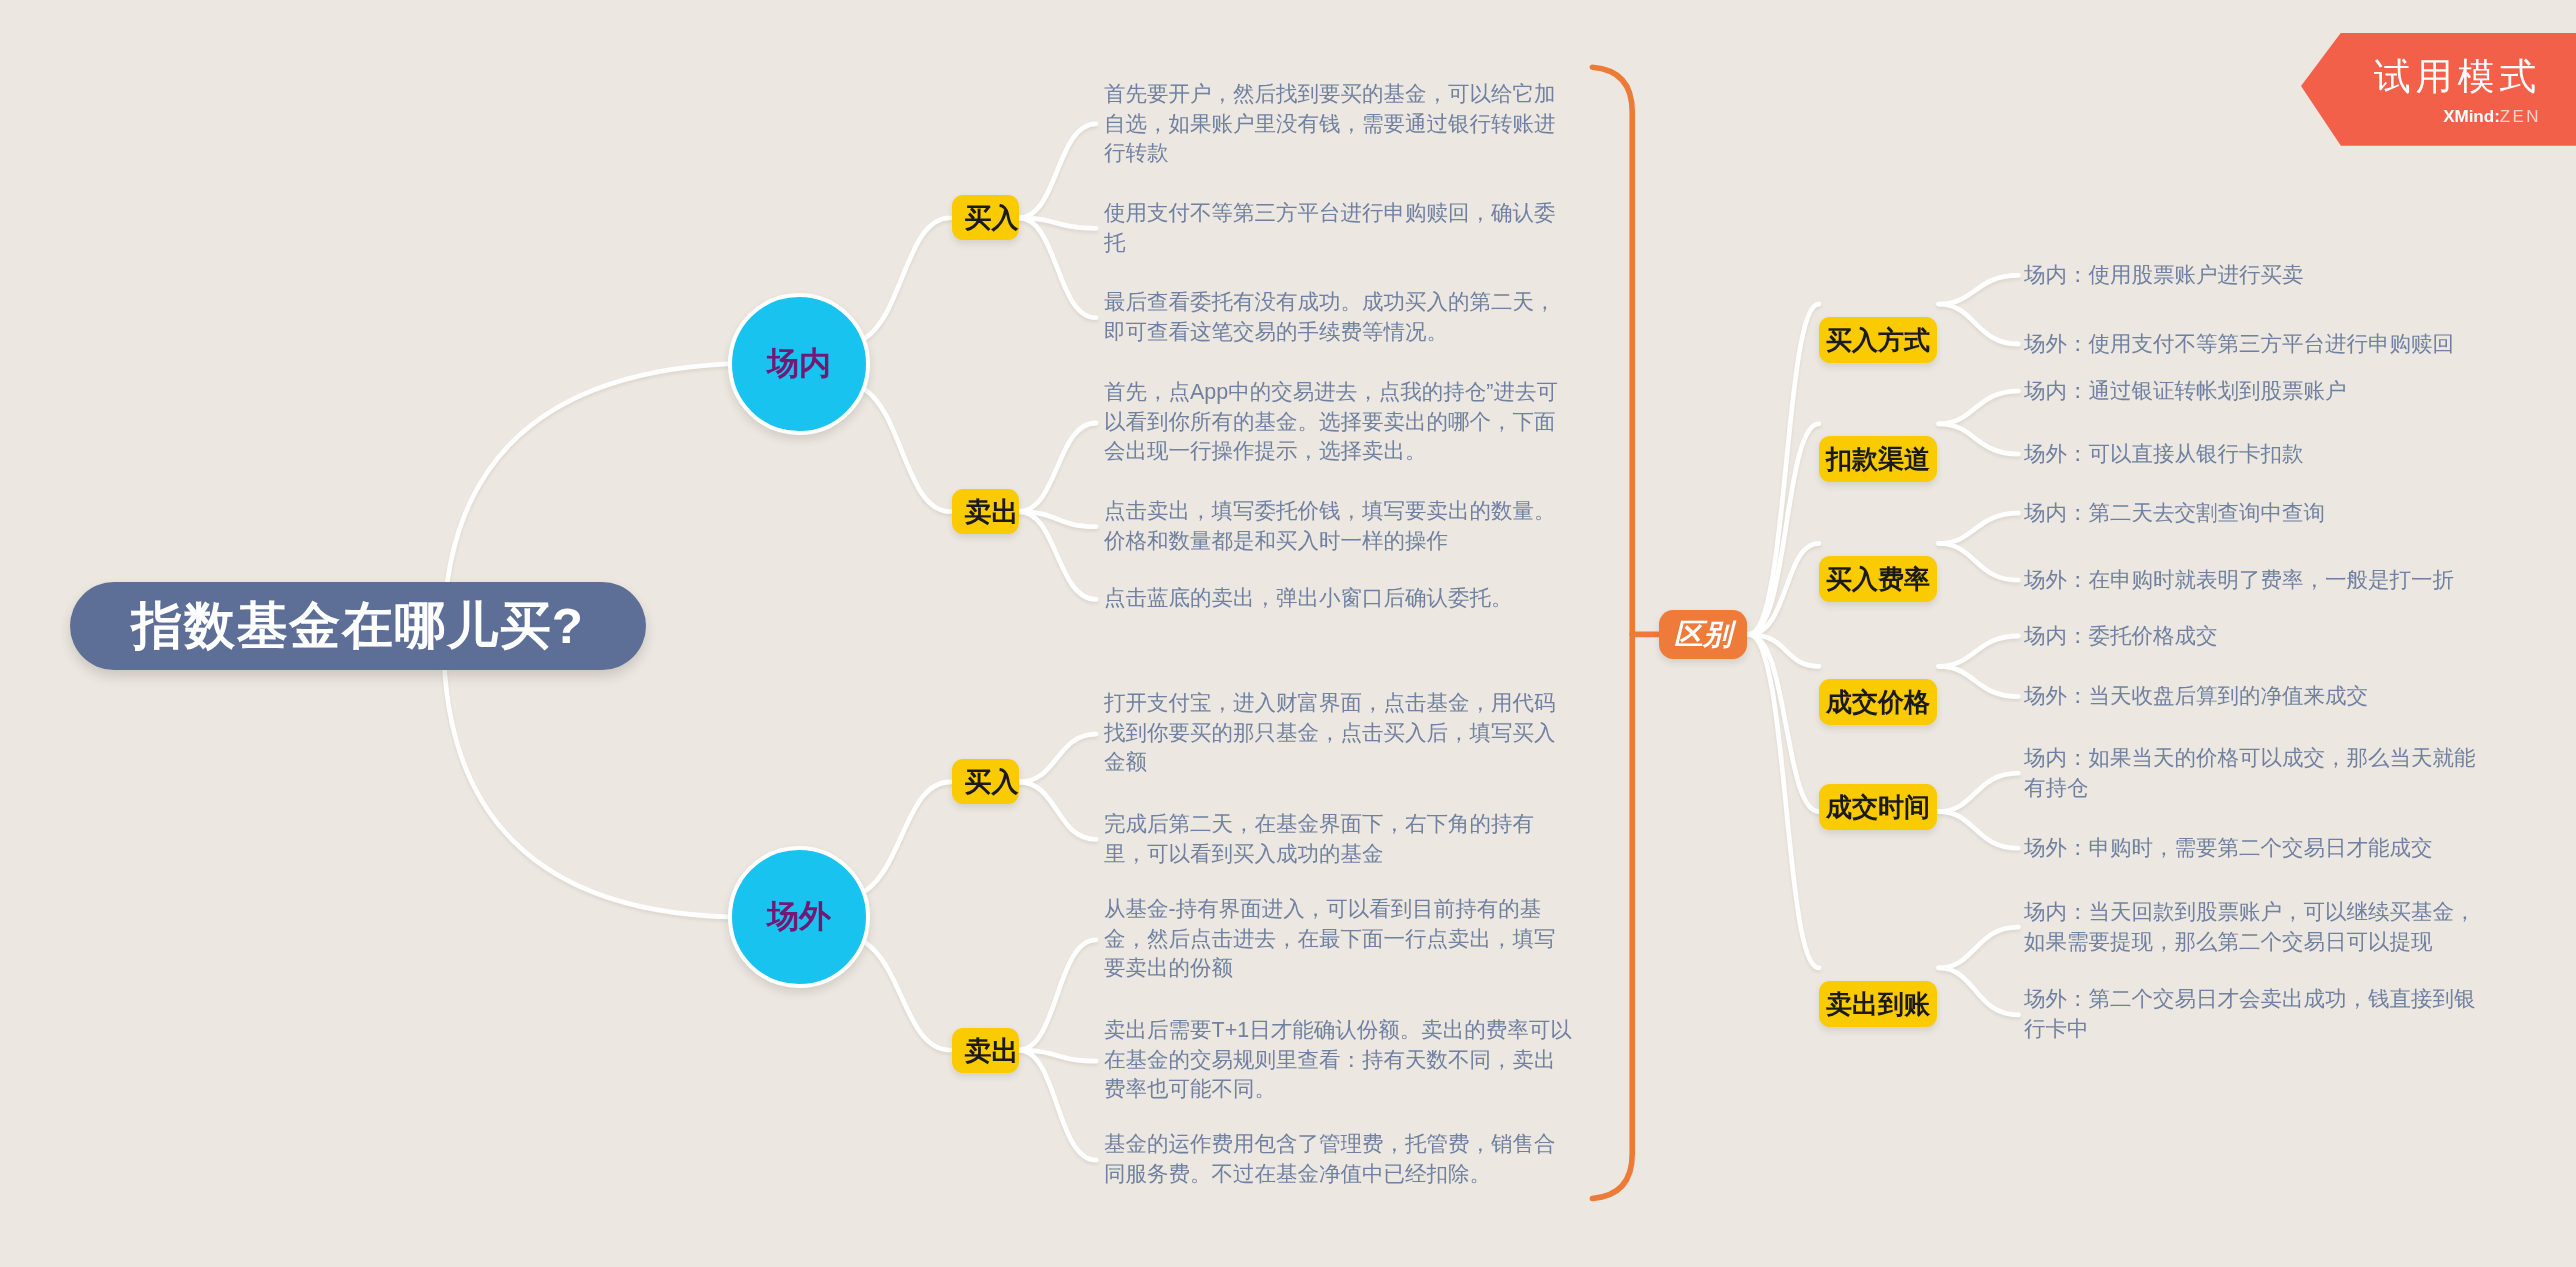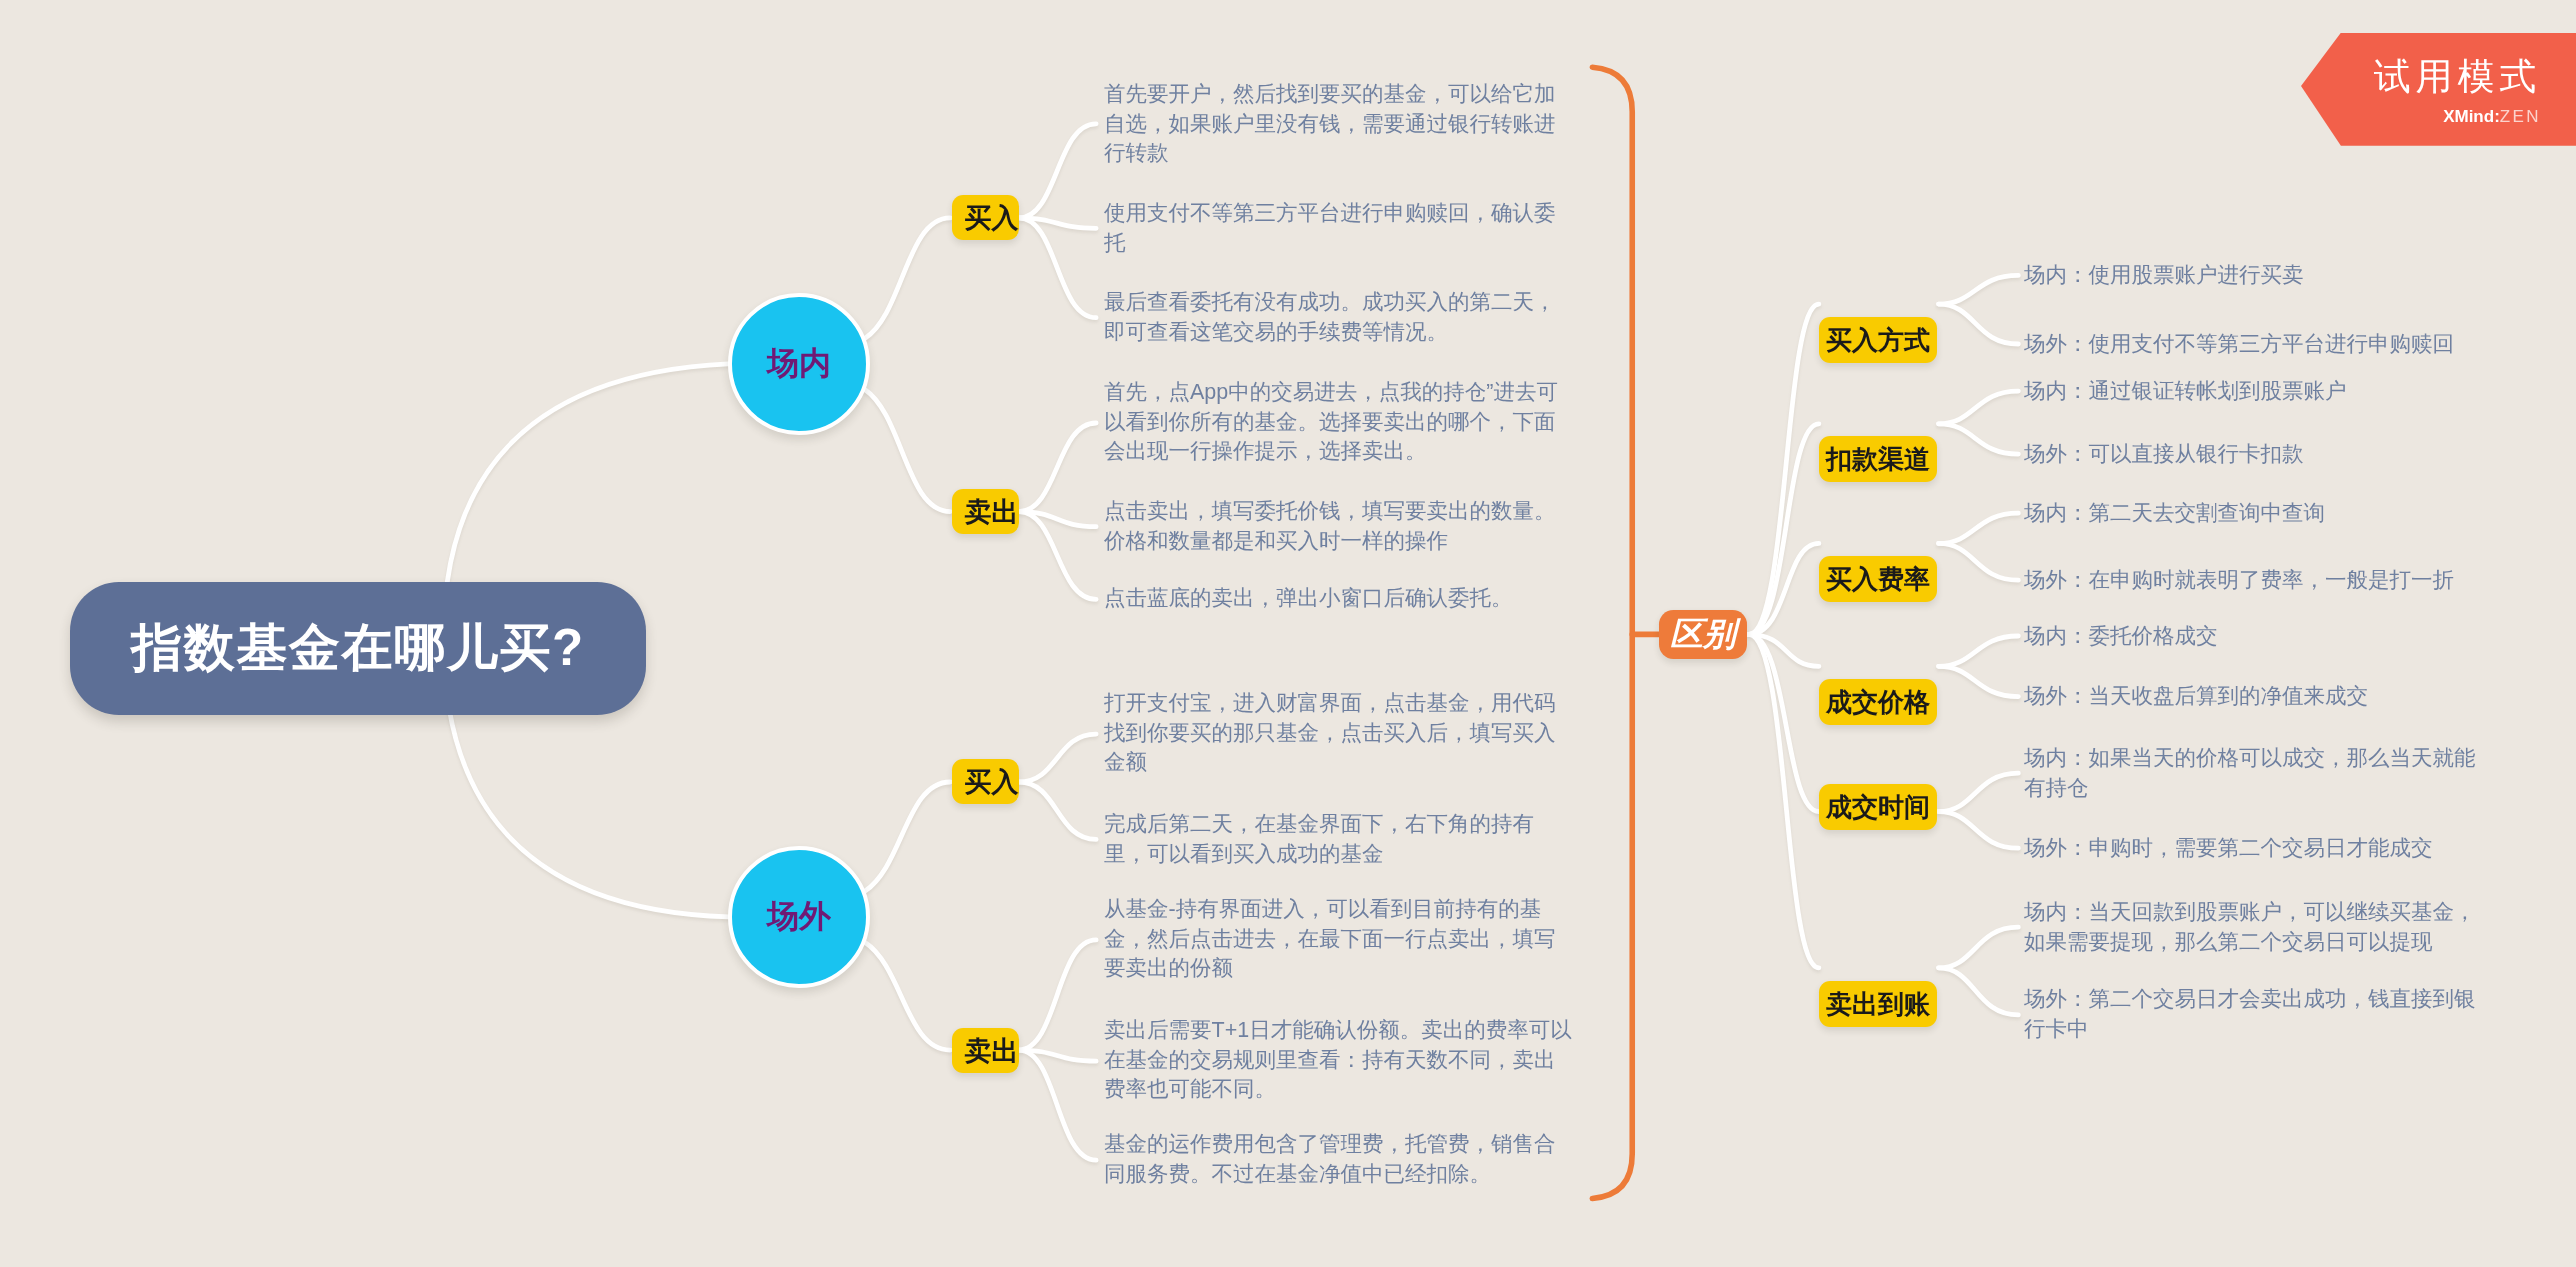--- a/index.html
+++ b/index.html
@@ -8,30 +8,30 @@
     --note_text:#6F80A0; --ribbon:#F2604A; --edge:#FFFFFF;
   }
   html,body{margin:0;padding:0;}
   body{background:var(--background);font-family:"Liberation Sans","DejaVu Sans",sans-serif;}
   .canvas{position:relative;width:2576px;height:1268px;background:var(--background);overflow:hidden;}
   svg.edges{position:absolute;left:0;top:0;z-index:1;}
   .white-edge{stroke:var(--edge);stroke-width:6;fill:none;stroke-linecap:round;}
   .edges .whitegroup{filter:drop-shadow(0 3px 2px rgba(90,80,60,0.10));}
   .brace-path{stroke:var(--brace);stroke-width:7;fill:none;stroke-linecap:round;}
   .node{position:absolute;z-index:2;display:flex;align-items:center;justify-content:center;box-sizing:border-box;}
-  .root-topic{left:70px;top:582px;width:576px;height:133px;border-radius:49px;background:var(--root_fill);
-    color:#fff;font-size:51px;font-weight:bold;letter-spacing:1.6px;box-shadow:0 6.4px 11.2px rgba(60,55,45,.18);}
+  .root-topic{left:70px;top:582px;width:576px;height:88px;border-radius:49px;background:var(--root_fill);
+    color:#fff;font-size:51px;font-weight:bold;letter-spacing:1.6px;box-shadow:0 6.4px 11.2px rgba(60,55,45,.18);font-family:Liberation Mono, monospace;}
   .branch-circle{width:142px;height:142px;border-radius:50%;background:var(--branch_fill);border:4px solid #fff;
     color:#701a75;font-size:32px;font-weight:bold;box-shadow:0 4.8px 8px rgba(60,55,45,.14);}
   .yellow-topic{width:67px;height:45px;border-radius:11.2px;background:var(--topic_fill);color:#1a1a1a;
     font-size:27px;font-weight:bold;box-shadow:0 3.2px 6.4px rgba(60,55,45,.12);padding-left:12px;}
   .row-topic{width:118px;height:46px;border-radius:11.2px;background:var(--topic_fill);color:#1a1a1a;
     font-size:26px;font-weight:bold;box-shadow:0 3.2px 6.4px rgba(60,55,45,.12);margin-top:36px;}
   .summary-topic{left:1659px;top:610px;width:88px;height:49px;border-radius:14.4px;background:var(--summary_fill);
-    color:#fff;font-size:33px;font-weight:bold;font-style:italic;box-shadow:0 3.2px 6.4px rgba(60,55,45,.12);}
+    color:#fff;font-size:29px;font-weight:bold;font-style:italic;box-shadow:0 3.2px 6.4px rgba(60,55,45,.12);}
   .note{position:absolute;z-index:2;left:1104px;width:527px;font-size:21.5px;line-height:29.5px;
     color:var(--note_text);white-space:pre-line;}
   .row-item{position:absolute;z-index:2;left:2024px;width:558px;font-size:21.5px;line-height:30px;
     color:var(--note_text);white-space:pre-line;}
   .ribbon{position:absolute;z-index:3;left:2301px;top:4.8px;width:275px;height:113px;background:var(--ribbon);
     clip-path:polygon(14.5% 0%,100% 0%,100% 100%,14.5% 100%,0% 47%);
     display:flex;flex-direction:column;align-items:flex-end;justify-content:center;padding-right:35px;box-sizing:border-box;margin-top:28px;}
   .ribbon-title{color:#fff;font-size:37px;letter-spacing:4.8px;font-weight:500;}
   .ribbon-brand{margin-top:4.8px;font-size:17px;color:#fff;}
   .brand-bold{font-weight:bold;color:#fff;}

